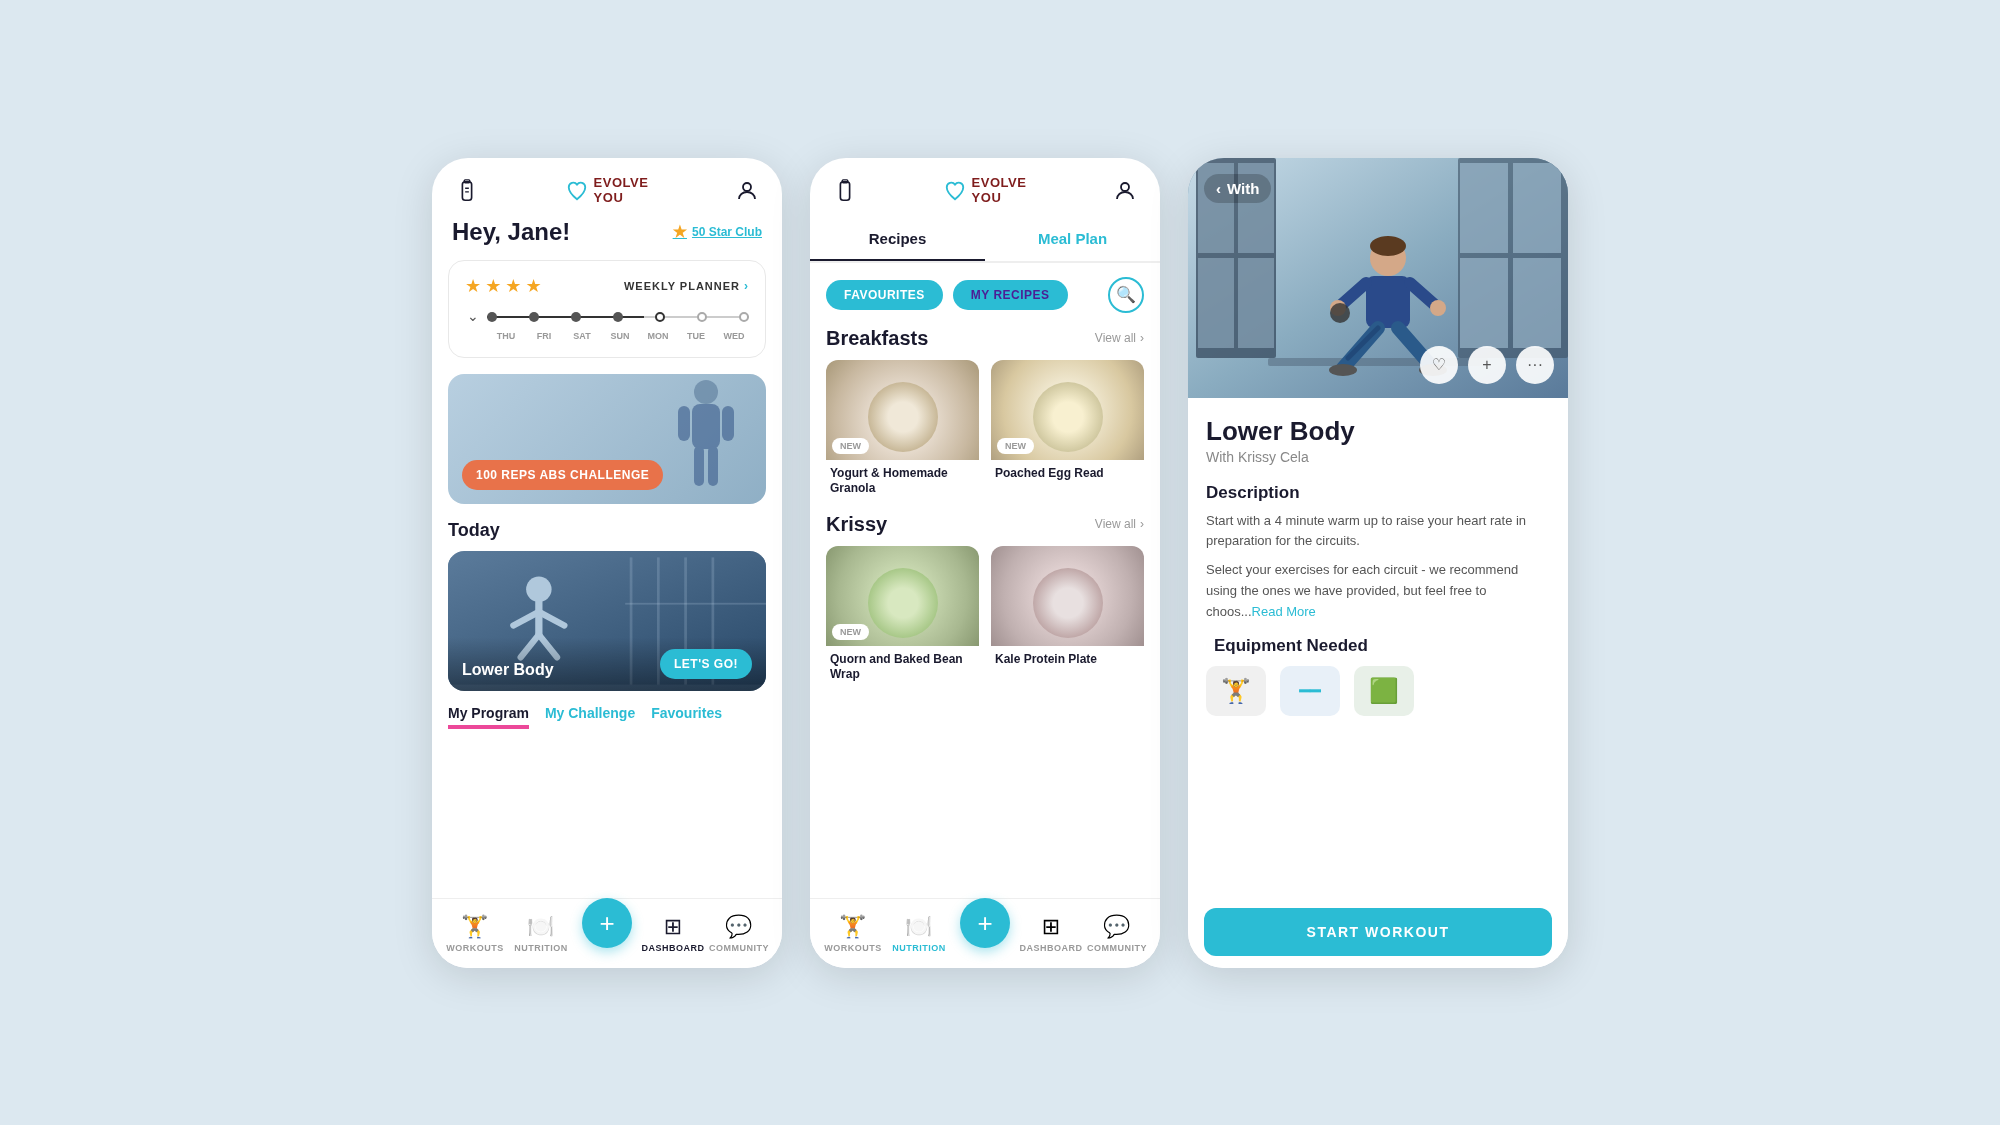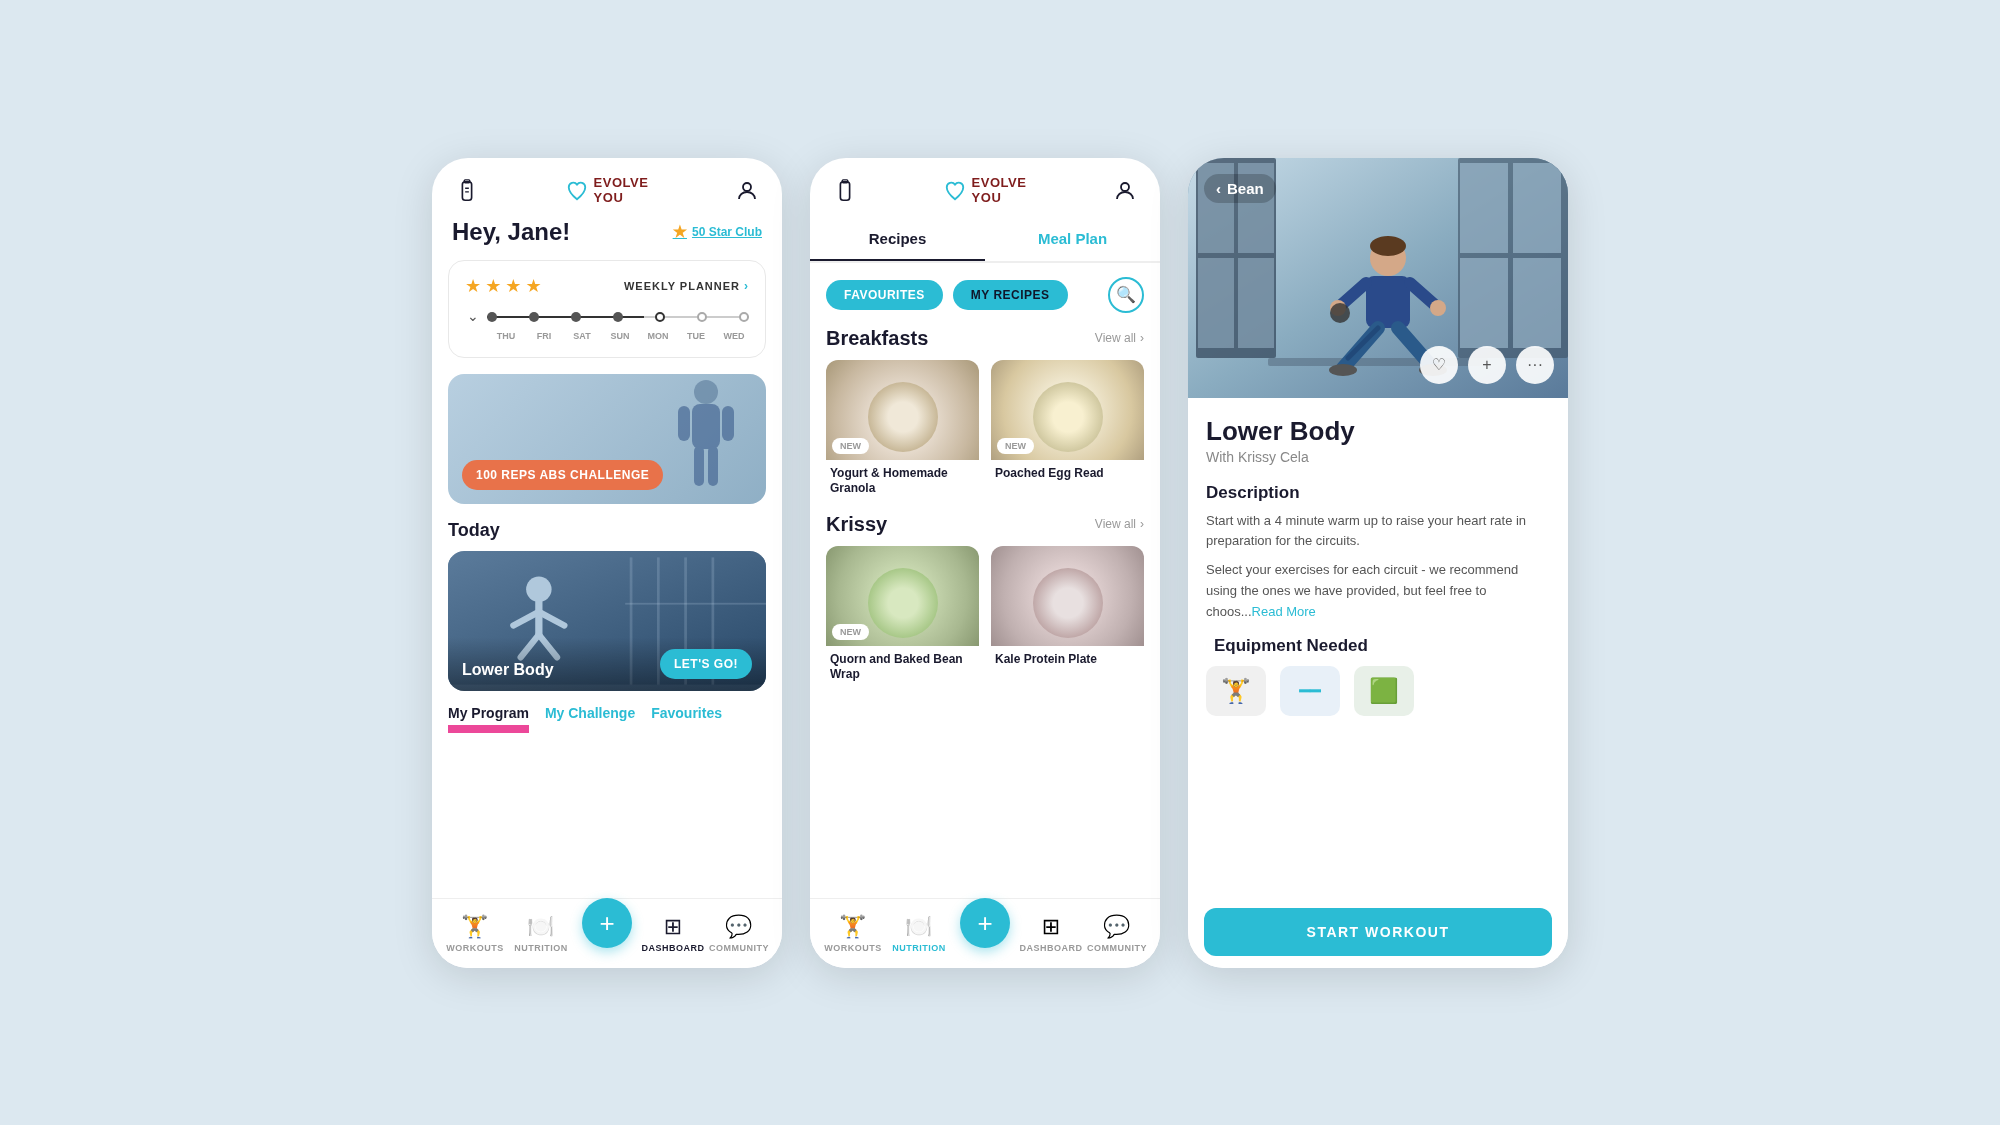--- a/index.html
+++ b/index.html
@@ -300,21 +300,21 @@
       padding: 14px 16px 8px;
     }
 
     .prog-tab {
       font-size: 14px;
       font-weight: 700;
       cursor: pointer;
       padding-bottom: 4px;
     }
 
-    .prog-tab.active { color: #1a1a2e; border-bottom: 8px solid #ec4899; }
+    .prog-tab.active { color: #1a1a2e; border-bottom: 4px solid #ec4899; }
     .prog-tab.teal { color: #2bbcd4; }
 
     
     .bottom-nav {
       position: absolute;
       bottom: 0; left: 0; right: 0;
       height: 70px;
       background: #fff;
       border-top: 1px solid #eee;
       display: flex;
@@ -405,21 +405,21 @@
       cursor: pointer;
     }
 
     .filter-pill.active {
       background: #2bbcd4;
       color: #fff;
     }
 
     .filter-pill.inactive {
       background: #2bbcd4;
-      color: #0f172a;
+      color: #4c1d95;
       text-align: center;
     }
 
     .search-icon-btn {
       margin-left: auto;
       width: 36px; height: 36px;
       border-radius: 50%;
       border: 2px solid #2bbcd4;
       display: flex; align-items: center; justify-content: center;
       cursor: pointer;
@@ -975,21 +975,21 @@
         </div>
         <div class="action-icon-btn">
           <span>···</span>
         </div>
       </div>
     </div>
 
     <div class="back-header">
       <div class="back-btn">
         <span>‹</span>
-        <span>Bean</span>
+        <span>With</span>
       </div>
     </div>
 
     <div class="workout-content">
       <div class="workout-title">Lower Body</div>
       <div class="workout-subtitle">With Krissy Cela</div>
 
       <div class="desc-title">Description</div>
       <div class="desc-text">Start with a 4 minute warm up to raise your heart rate in preparation for the circuits.</div>
       <div class="desc-text">

